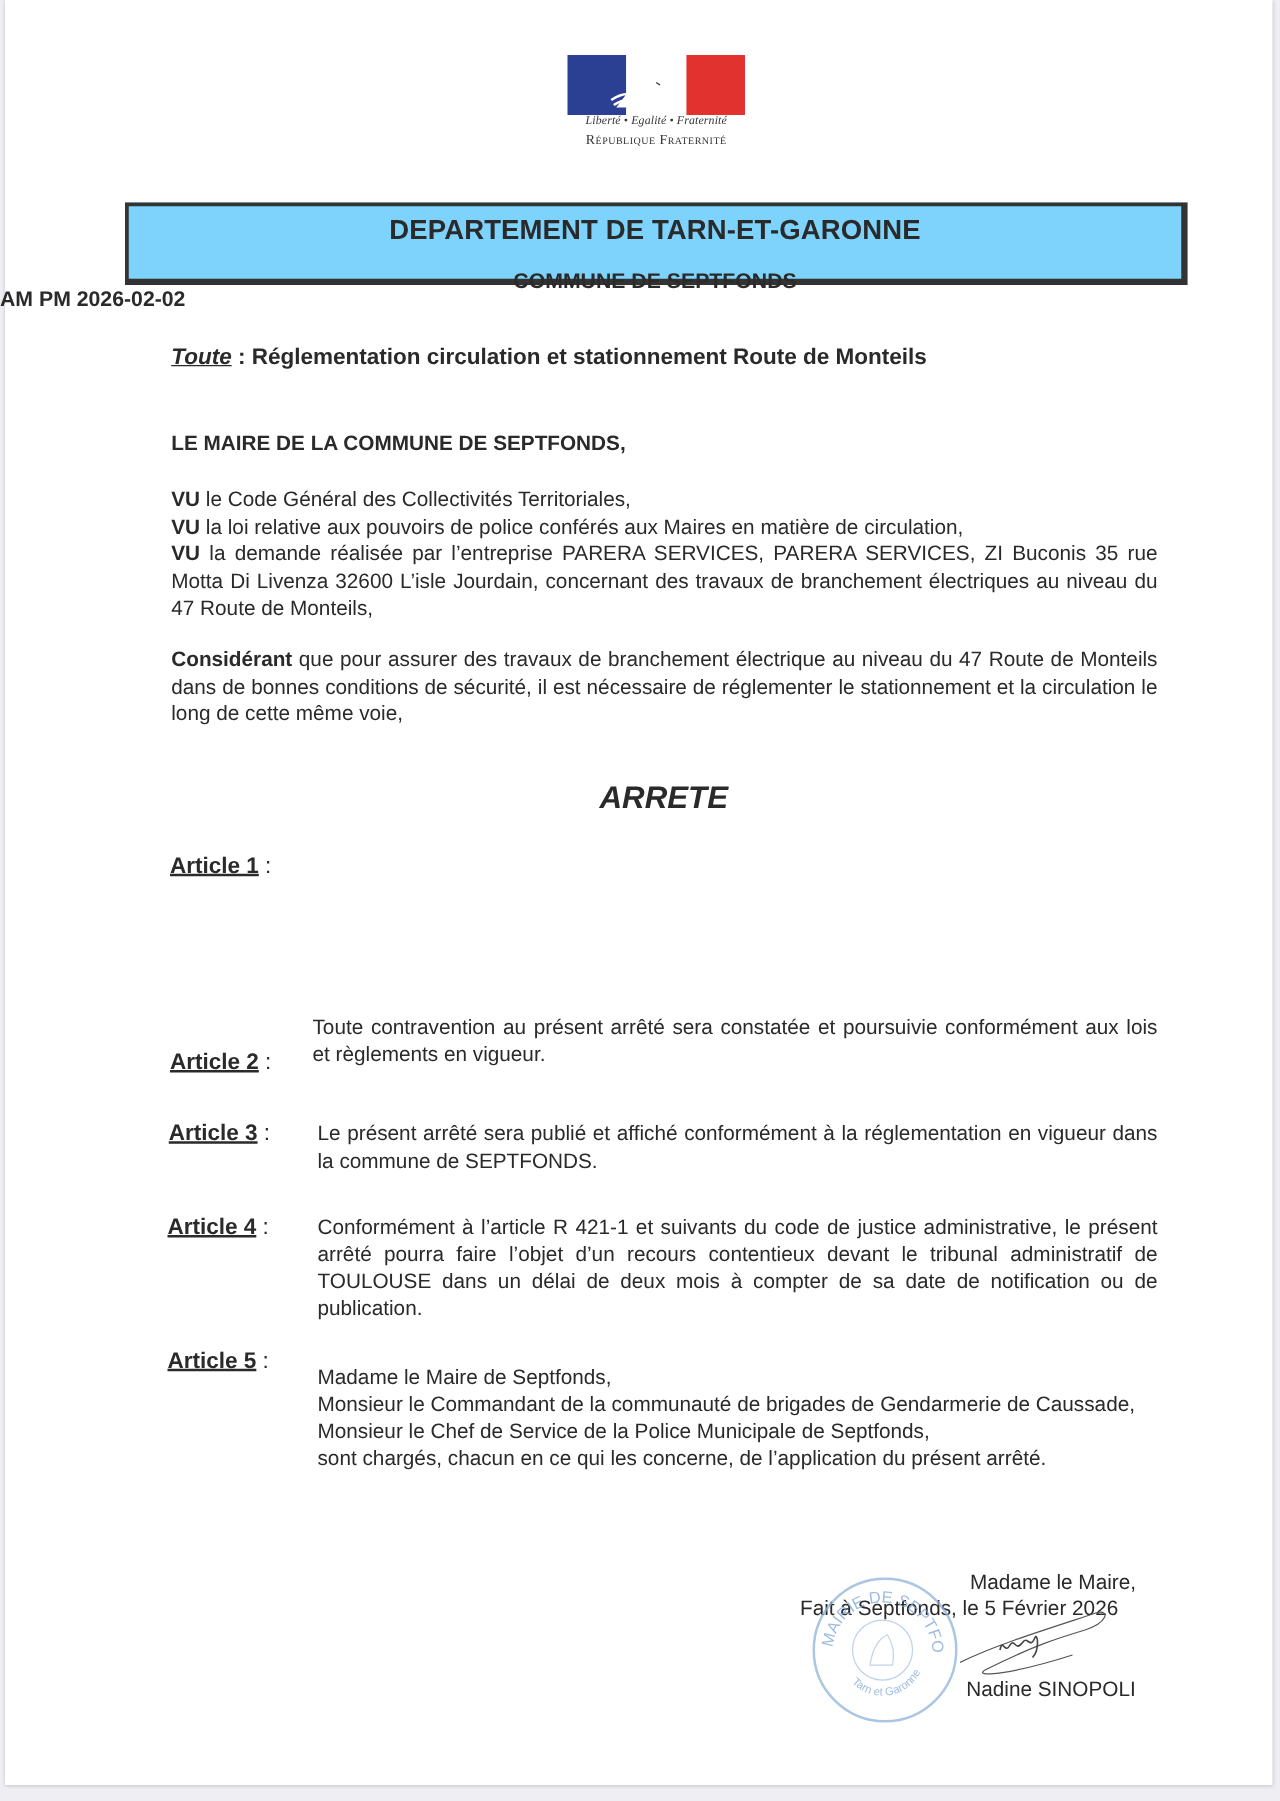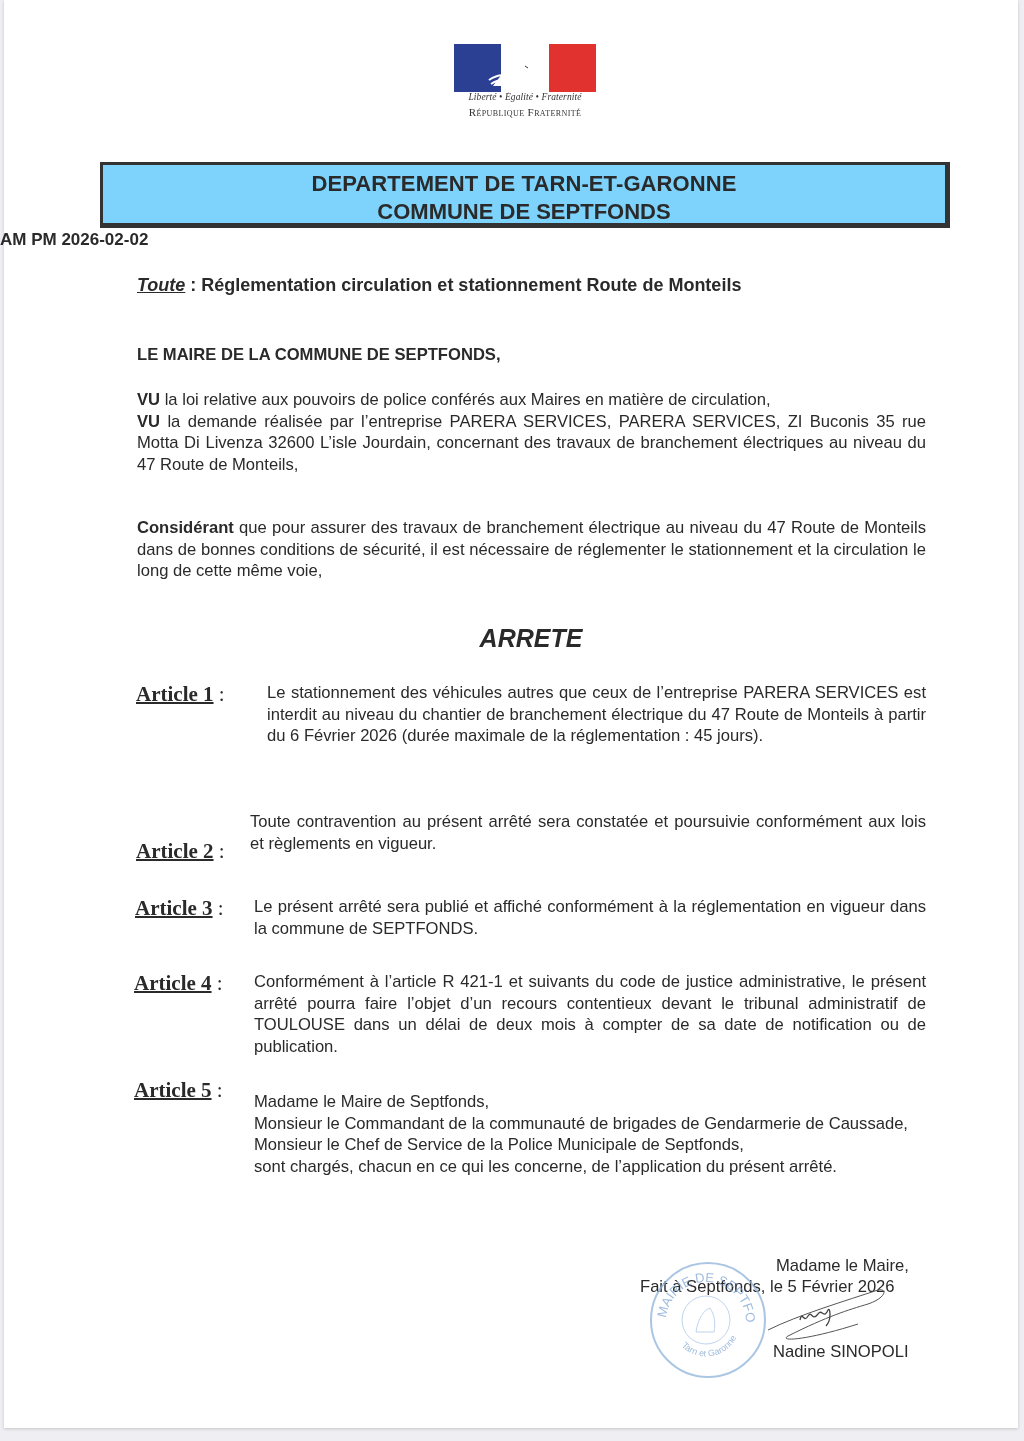--- a/index.html
+++ b/index.html
@@ -17,29 +17,29 @@
   .flag .w { flex:1; background:#fff; position:relative; }
   .flag .r { flex:1; background:#e2322f; }
   .flag svg { position:absolute; left:-18px; top:2px; }
   .motto { font-family:"Liberation Serif", serif; font-style:italic; font-size:9.5px; color:#333; text-align:center; margin-top:0; letter-spacing:0.1px; }
   .rf { font-family:"Liberation Serif", serif; font-size:11px; text-align:center; margin-top:4px; color:#333; letter-spacing:0.4px; font-variant:small-caps; }
   .headbox {
     position:absolute; left:96px; top:162px; width:842px; height:58px;
     border:3px solid #333; border-right-width:5px; border-bottom-width:5px; background:#7dd3fc;
   }
   .dept { text-align:center; font-weight:bold; font-size:22px; margin-top:6px; letter-spacing:0.1px; }
-  .commune { text-align:center; font-weight:bold; font-size:22px; margin-top:2px; }
+  .commune { text-align:center; font-weight:bold; font-size:17px; margin-top:18px; }
   .ref { position:absolute; left:0; width:917px; top:230px; text-align:left; font-weight:bold; font-size:17px; }
   .objet { position:absolute; left:137px; top:275px; font-weight:bold; font-size:18px; }
   .objet u { font-style:italic; }
   .body-text { position:absolute; left:137px; width:789px; font-size:16.6px; line-height:21.7px; text-align:justify; }
   .maire { position:absolute; left:137px; top:345px; font-weight:bold; font-size:16.6px; }
   .arrete { position:absolute; left:0; width:1062px; top:624px; text-align:center; font-weight:bold; font-style:italic; font-size:25px; }
   .article { position:absolute; left:0; width:1024px; }
-  .article .lbl { position:absolute; font-weight:bold; font-size:21px;font-family:Liberation Serif, serif; }
+  .article .lbl { position:absolute; font-weight:bold; font-size:18px; }
   .article .lbl u { text-decoration-thickness:1.5px; }
   .article .lbl .colon { font-weight:normal; }
   .article .txt { position:absolute; width:auto; font-size:16.6px; line-height:21.7px; text-align:justify; }
   .sig { position:absolute; font-size:16.6px; }
   .stamp { position:absolute; left:650px; top:1262px; width:112px; height:112px; border:2px solid #8fb3da; border-radius:50%; opacity:0.75; }
   .signature { position:absolute; left:768px; top:1280px; }
 </style>
 </head>
 <body>
 
@@ -69,34 +69,34 @@
 
 <div class="ref">AM PM 2026-02-02</div>
 
 <div class="objet">
   <u>Toute</u><span> : </span><span>Réglementation circulation et stationnement Route de Monteils</span>
 </div>
 
 <div class="maire">LE MAIRE DE LA COMMUNE DE SEPTFONDS,</div>
 
 <div class="body-text" style="top:389px;">
+  <div><b>VU</b><span> le Code Général des Collectivités Territoriales,</span></div>
   <div><b>VU</b><span> la loi relative aux pouvoirs de police conférés aux Maires en matière de circulation,</span></div>
   <div><b>VU</b><span> la demande réalisée par l’entreprise PARERA SERVICES, PARERA SERVICES, ZI Buconis 35 rue Motta Di Livenza 32600 L’isle Jourdain, concernant des travaux de branchement électriques au niveau du 47 Route de Monteils,</span></div>
 </div>
 
 <div class="body-text" style="top:517px;">
   <b>Considérant</b><span> que pour assurer des travaux de branchement électrique au niveau du 47 Route de Monteils dans de bonnes conditions de sécurité, il est nécessaire de réglementer le stationnement et la circulation le long de cette même voie,</span>
 </div>
 
 <div class="arrete">ARRETE</div>
 
 <div class="article" style="top:682px;">
   <div class="lbl" style="left:136px;"><u>Article 1</u><span class="colon"> :</span></div>
   <div class="txt" style="left:267px; width:659px;">
-    <div>Le stationnement des véhicules autres que ceux de l’entreprise PARERA SERVICES est interdit au niveau du chantier de branchement électrique du 47 Route de Monteils à partir du 6 Février 2026 (durée maximale de la réglementation : 45 jours).</div>
   </div>
 </div>
 
 <div class="article" style="top:811px;">
   <div class="lbl" style="left:136px;margin-top:28px;"><u>Article 2</u><span class="colon"> :</span></div>
   <div class="txt" style="left:250px; width:676px;">
       <div>Toute contravention au présent arrêté sera constatée et poursuivie conformément aux lois et règlements en vigueur.</div>
     </div>
 </div>
 

